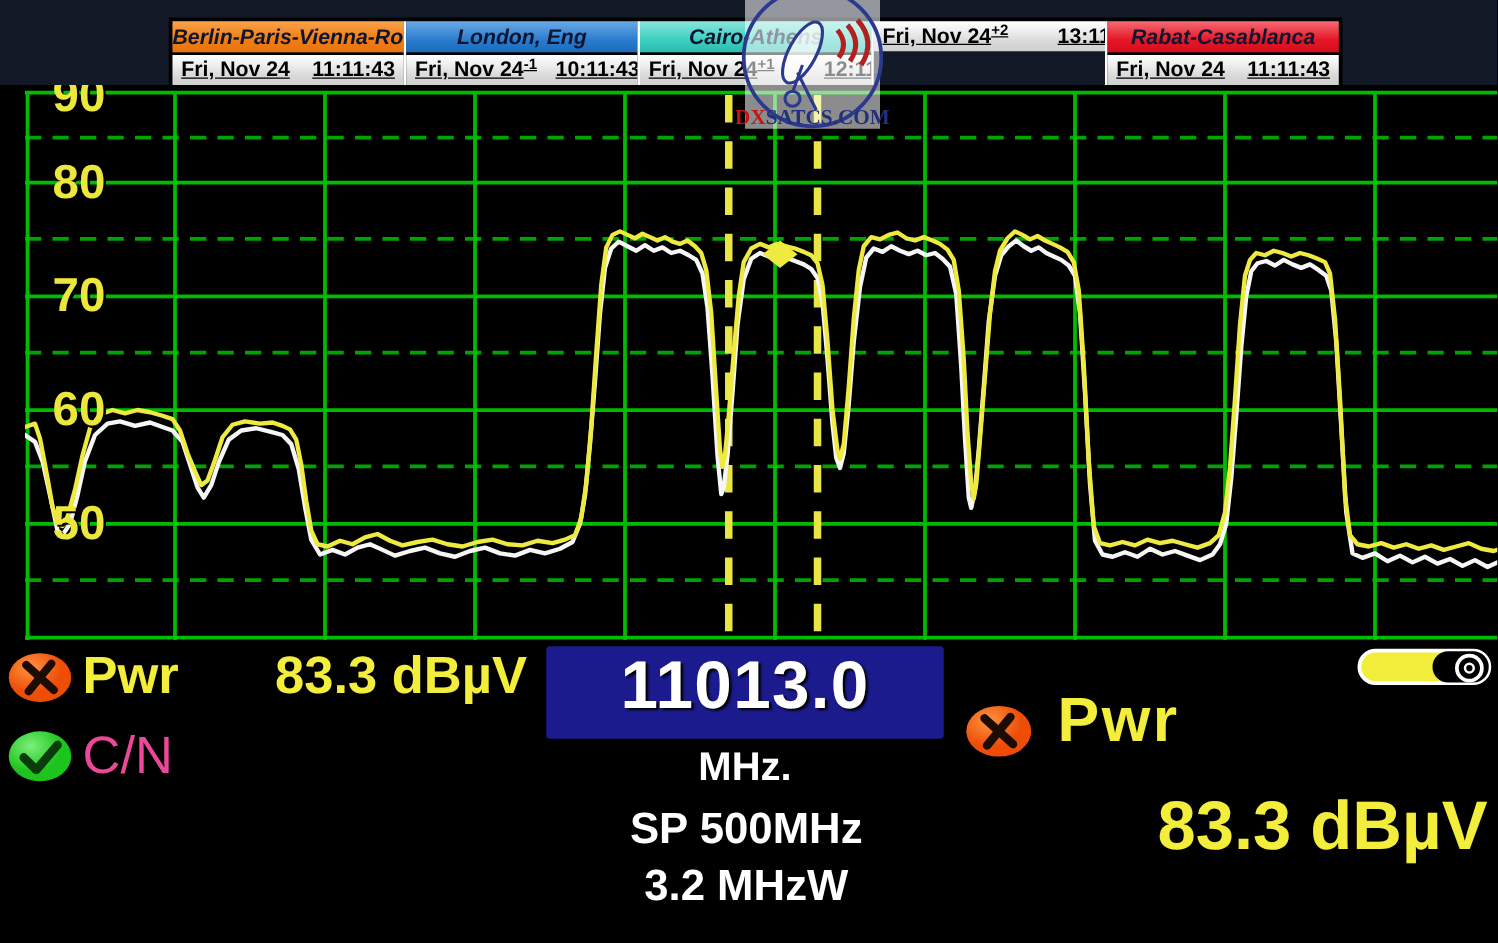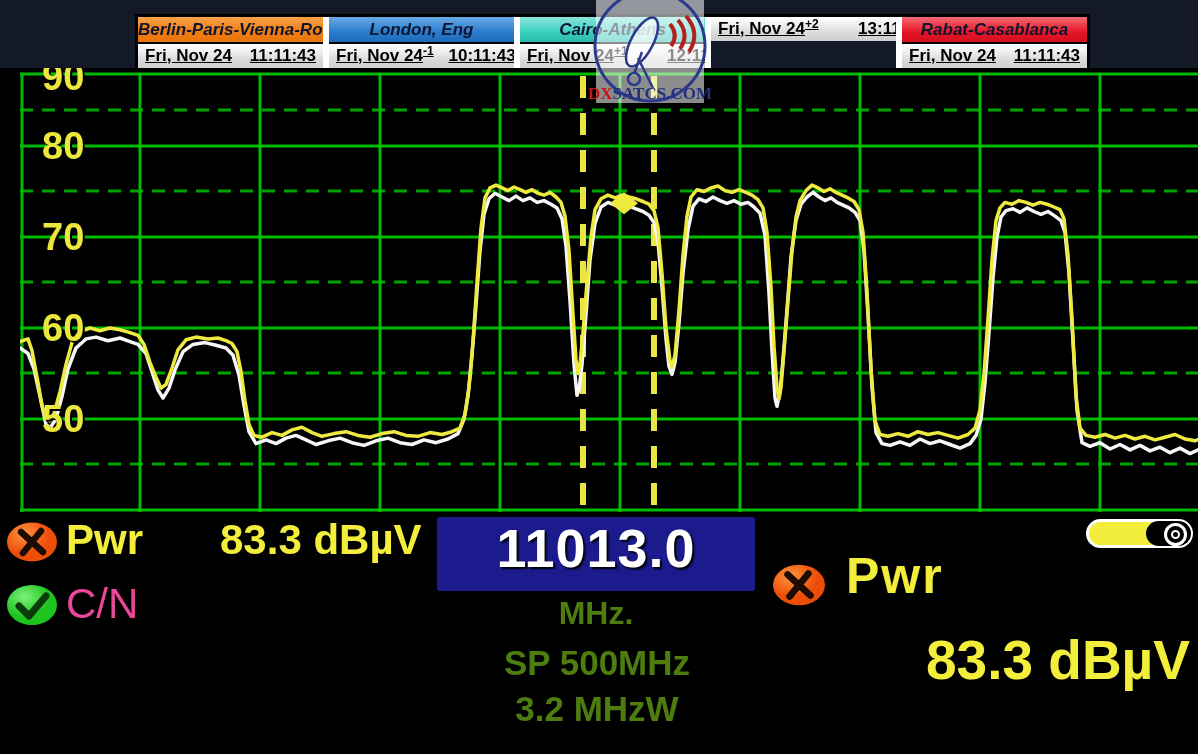--- a/index.html
+++ b/index.html
@@ -2,21 +2,21 @@
 <html><head>
 <meta charset="utf-8">
 <style>
   html,body{margin:0;padding:0;background:#000;}
   #screen{position:relative;width:1198px;height:754px;background:#000;overflow:hidden;
           font-family:"Liberation Sans",sans-serif;}
 
   
   .topbar{position:absolute;left:0;top:0;width:1198px;height:68px;background:#141928;}
   .clock-table{position:absolute;left:135px;top:14px;display:flex;border:3px solid #000;}
-  .clock{width:185px;border-left:6px solid #ffffff;}
+  .clock{width:185px;border-left:2px solid #ffffff;}
   .clock:first-child{border-left:none;}
   .clock-head{height:25px;line-height:25px;text-align:center;font-size:17px;font-weight:bold;
               font-style:italic;color:#0d1530;border-bottom:2px solid #000;white-space:nowrap;overflow:hidden;}
   .hd-berlin{background:linear-gradient(#f9a24a,#f07c12 60%,#e8740d);}
   .hd-london{background:linear-gradient(#6aaae6,#2a7cce 60%,#1e6ab8);}
   .hd-cairo{background:linear-gradient(#8ae4da,#3cd0c0 60%,#2abcac);}
   .hd-moscow{background:linear-gradient(#7ce87c,#2ecc2e 60%,#1eb81e);}
   .hd-rabat{background:linear-gradient(#f46a74,#e61626 60%,#d40e1e);}
   .clock-time{height:24px;display:flex;align-items:center;padding:0 7px;
               background:linear-gradient(#ffffff,#f0f0f0 30%,#d8d8d8 70%,#cfcfcf);
@@ -32,21 +32,21 @@
   .plot{position:absolute;left:0;top:68px;width:1198px;height:447px;background:#000;overflow:hidden;margin-left:20px;}
   .ylab{position:absolute;left:22px;font-size:38px;font-weight:bold;color:#ece73c;z-index:5;
         text-shadow:2px 2px 0 #000;line-height:38px;}
   .yl0{top:-10px;} .yl1{top:59px;} .yl2{top:150px;} .yl3{top:241px;} .yl4{top:332px;}
 
   
   .bottom{position:absolute;left:0;top:515px;width:1198px;height:239px;background:#000;}
   .b-abs{position:absolute;white-space:nowrap;}
   .yel{color:#f2ee3b;font-weight:bold;}
   .mag{color:#ec4899;font-weight:normal;}
-  .wht{color:#4d7c0f;font-weight:bold;}
+  .wht{color:#ffffff;font-weight:bold;}
   .row-label{font-size:42px;line-height:42px;}
   .freqbox{left:437px;top:2px;width:318px;height:74px;background:#1b1b8d;border-radius:3px;
            display:flex;justify-content:center;}
   .freqnum{font-size:54px;font-weight:bold;color:#fff;text-shadow:2px 2px 2px #000;letter-spacing:1px;}
   .mhz{left:437px;top:80px;width:318px;text-align:center;font-size:32px;}
   .sp{left:407px;top:128px;width:380px;text-align:center;font-size:35px;}
   .mhzw{left:407px;top:174px;width:380px;text-align:center;font-size:35px;}
   .pwr2{left:846px;top:36px;font-size:50px;line-height:50px;letter-spacing:2px;}
   .pwrval2{left:800px;top:118px;width:390px;text-align:right;font-size:55px;line-height:55px;}
 

